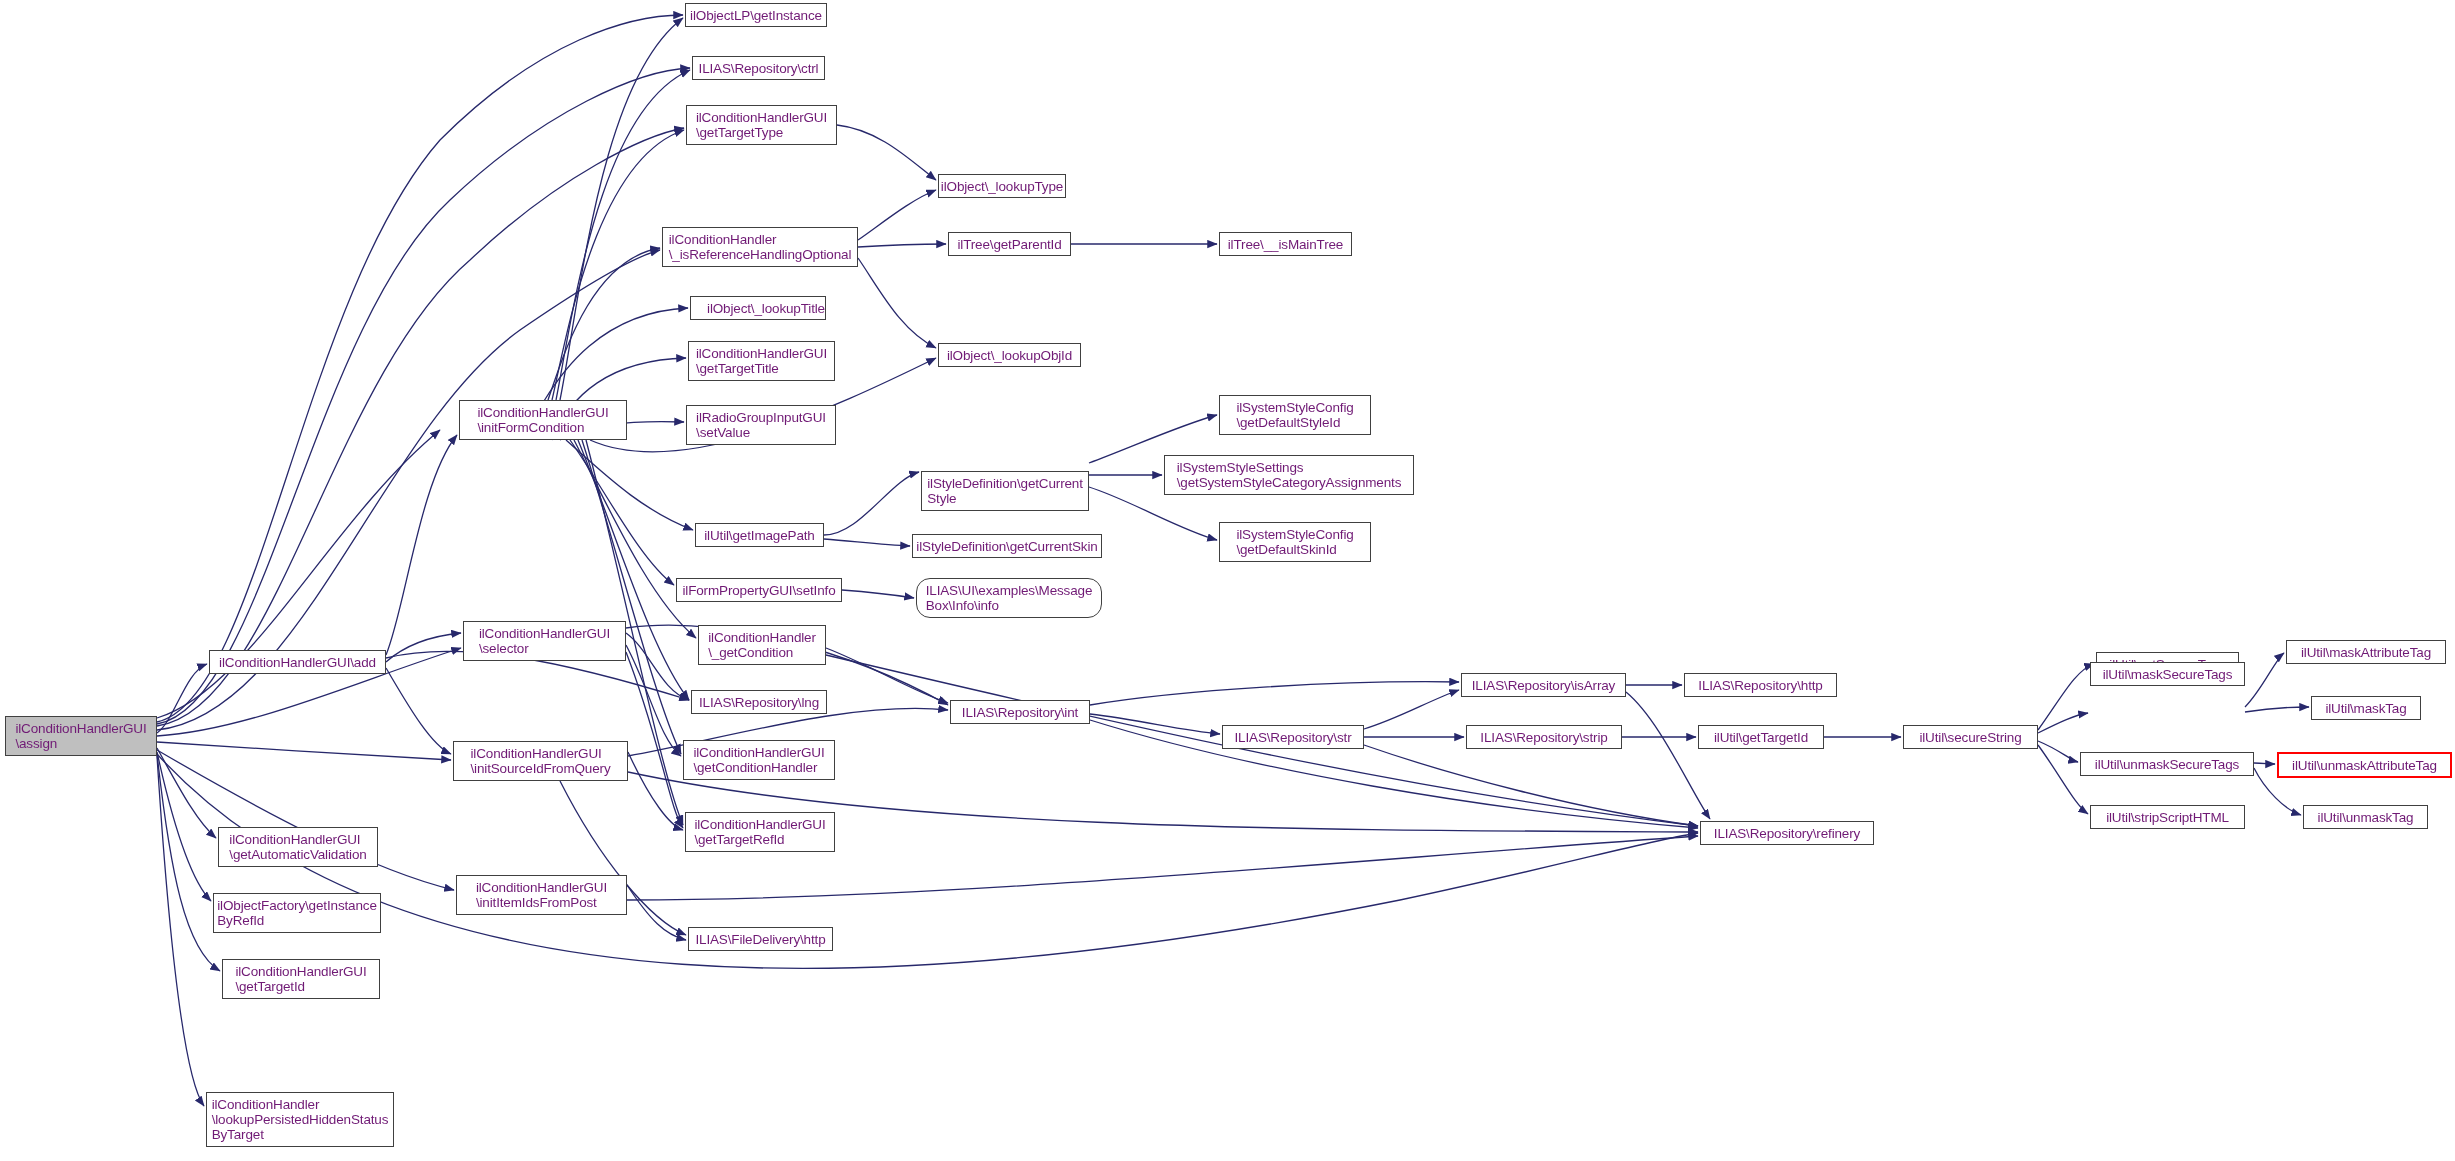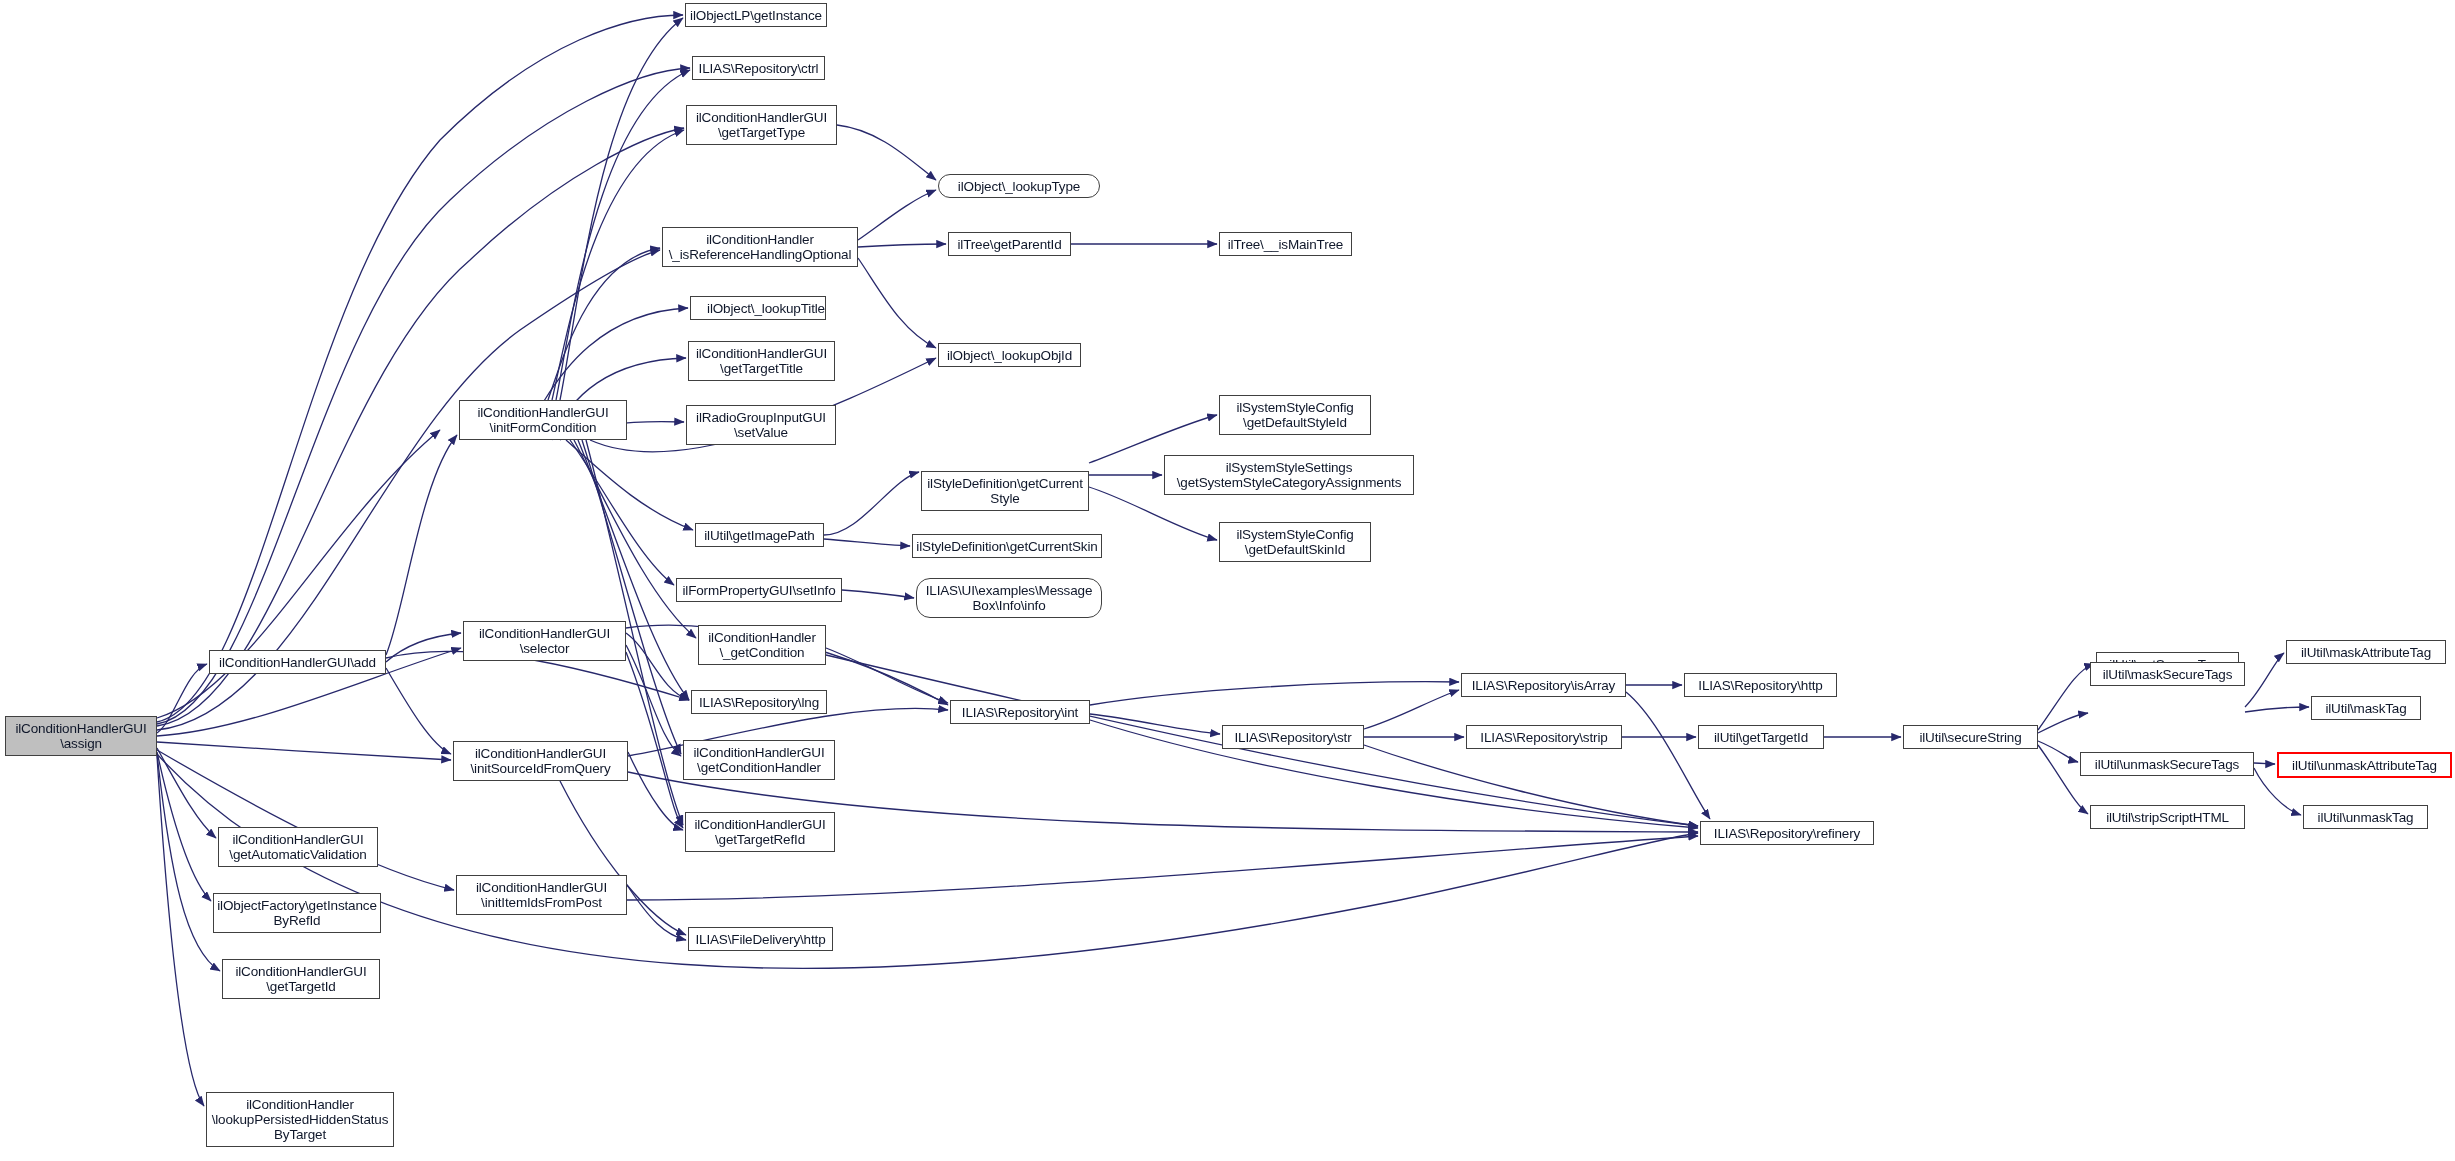--- a/index.html
+++ b/index.html
@@ -11,25 +11,25 @@
     background:#ffffff;
     font-family:"Liberation Sans", sans-serif;
     overflow:hidden;
   }
   #edges{position:absolute;left:0;top:0;width:2455px;height:1161px;}
   .node{
     position:absolute;
     box-sizing:border-box;
     border:1px solid #404040;
     background:#ffffff;
-    color:#0f172a;
+    color:#701a75;
     font-size:13.5px;
     line-height:15px;
     letter-spacing:-0.15px;
-    text-align:center;
+    text-align:left;
     display:flex;
     align-items:center;
     justify-content:center;
     white-space:pre-line;
     padding:0 4px;
     z-index:5;
   }
   .node.root{
     background:#bfbfbf;
     border-color:#404040;
@@ -159,21 +159,21 @@
       <div class="node" style="left: 695px; top: 523px; width: 129px; height: 24px;">ilUtil\getImagePath</div>
       <div class="node" style="left: 676px; top: 578px; width: 166px; height: 24px;">ilFormPropertyGUI\setInfo</div>
       <div class="node" style="left: 698px; top: 625px; width: 128px; height: 40px;">ilConditionHandler
 \_getCondition</div>
       <div class="node" style="left: 691px; top: 690px; width: 136px; height: 24px;">ILIAS\Repository\lng</div>
       <div class="node" style="left: 683px; top: 740px; width: 152px; height: 40px;">ilConditionHandlerGUI
 \getConditionHandler</div>
       <div class="node" style="left: 685px; top: 812px; width: 150px; height: 40px;">ilConditionHandlerGUI
 \getTargetRefId</div>
       <div class="node" style="left: 688px; top: 927px; width: 145px; height: 24px;">ILIAS\FileDelivery\http</div>
-      <div class="node" style="left: 938px; top: 174px; width: 162px; height: 24px; border-radius: 12px;">ilObject\_lookupType</div>
+      <div class="node" style="left: 938px; top: 174px; width: 128px; height: 24px;">ilObject\_lookupType</div>
       <div class="node" style="left: 948px; top: 232px; width: 123px; height: 24px;">ilTree\getParentId</div>
       <div class="node" style="left: 1219px; top: 232px; width: 133px; height: 24px;">ilTree\__isMainTree</div>
       <div class="node" style="left: 938px; top: 343px; width: 143px; height: 24px;">ilObject\_lookupObjId</div>
       <div class="node" style="left: 921px; top: 471px; width: 168px; height: 40px;">ilStyleDefinition\getCurrent
 Style</div>
       <div class="node" style="left: 912px; top: 534px; width: 190px; height: 24px;">ilStyleDefinition\getCurrentSkin</div>
       <div class="node" style="left: 916px; top: 578px; width: 186px; height: 40px; border-radius: 14px;">ILIAS\UI\examples\Message
 Box\Info\info</div>
       <div class="node" style="left: 1219px; top: 395px; width: 152px; height: 40px;">ilSystemStyleConfig
 \getDefaultStyleId</div>

